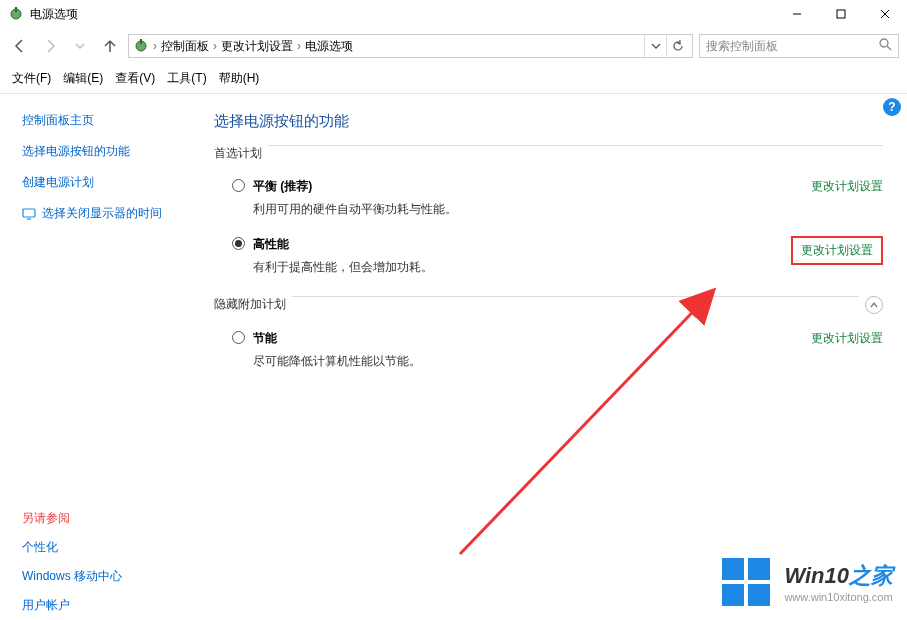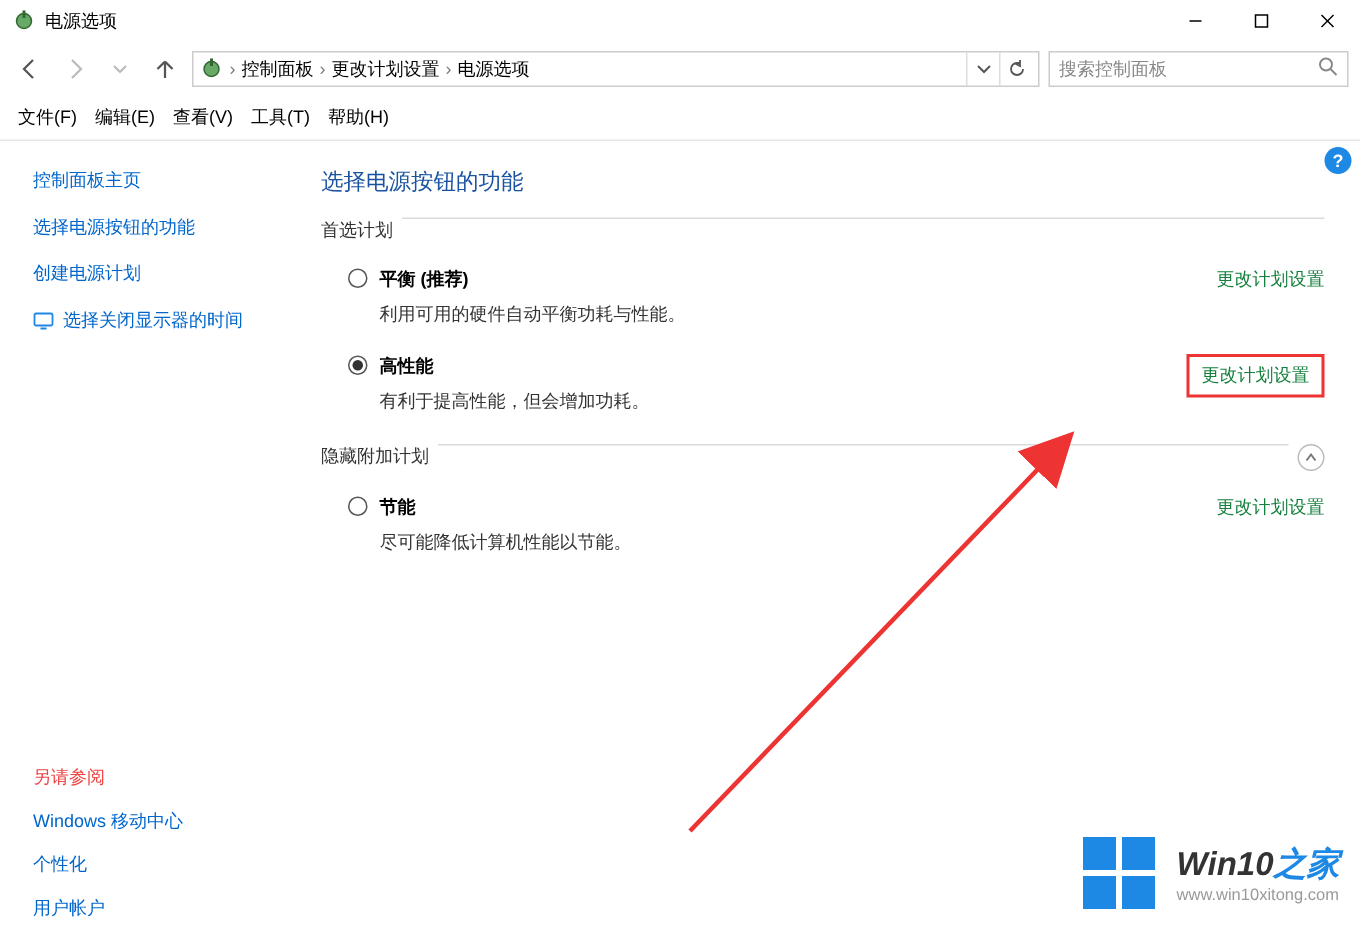--- a/index.html
+++ b/index.html
@@ -264,22 +264,22 @@
         <svg viewBox="0 0 14 14">
             <rect x="1" y="2" width="12" height="8" rx="1" fill="none" stroke="#1e88e5" stroke-width="1.2"></rect>
             <line x1="5" y1="12" x2="9" y2="12" stroke="#1e88e5" stroke-width="1.2"></line>
           </svg>
       </span>
       <a class="link">选择关闭显示器的时间</a>
     </div>
 
     <div class="footer">
       <span class="section-title">另请参阅</span>
+      <a class="link">个性化</a>
       <a class="link">Windows 移动中心</a>
-      <a class="link">个性化</a>
       <a class="link">用户帐户</a>
     </div>
   </div>
 
   <div class="main">
     <h1>选择电源按钮的功能</h1>
 
     <div class="group-label">
       <span>首选计划</span>
       <span class="line"></span>

